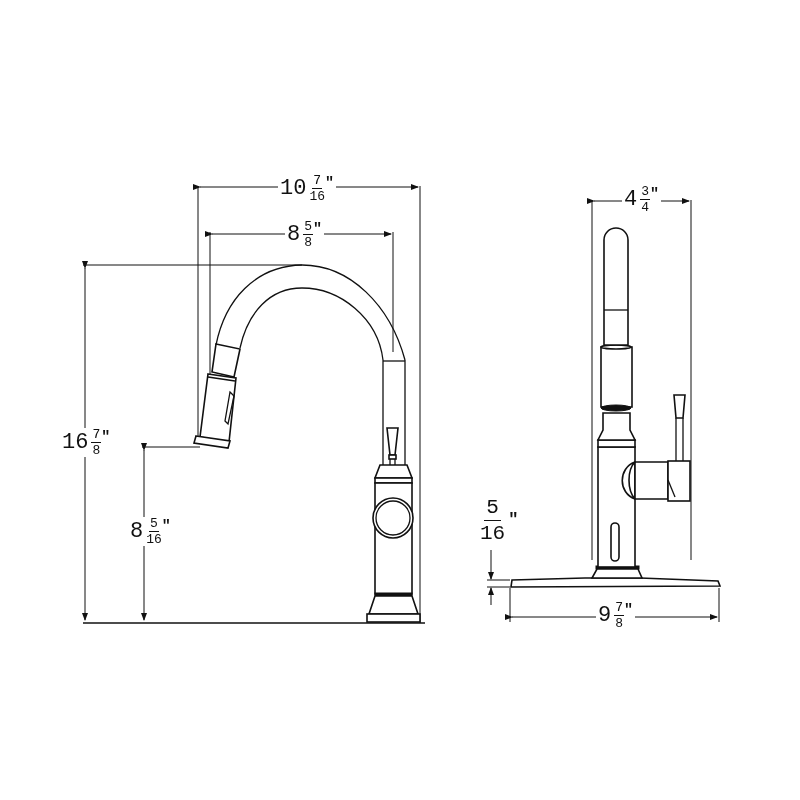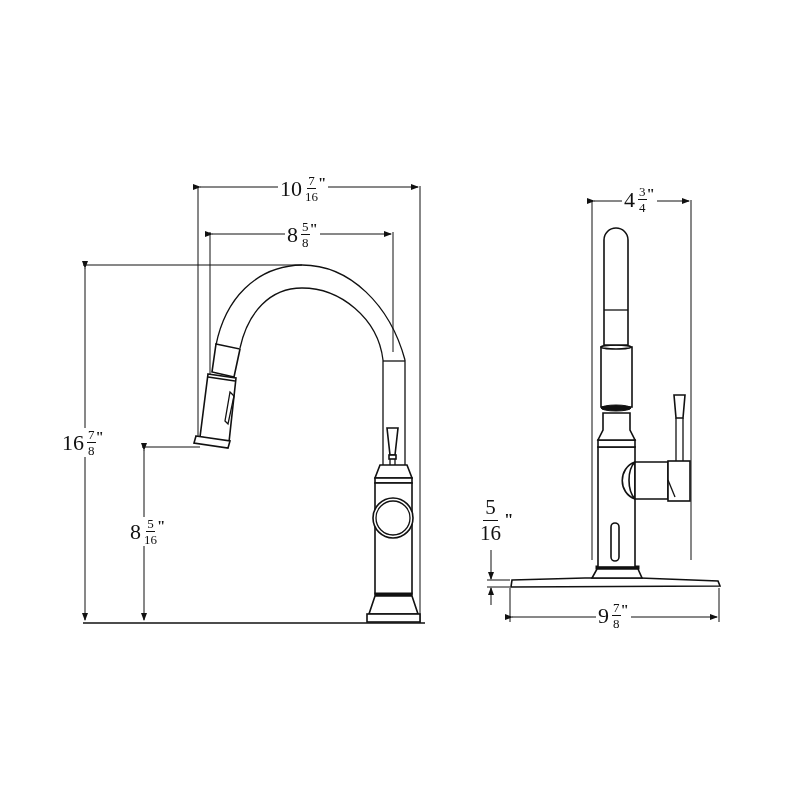--- a/index.html
+++ b/index.html
@@ -2,21 +2,21 @@
 <html><head>
   <meta charset="utf-8">
   <style>
     html, body { margin: 0; padding: 0; background: #ffffff; }
     body { width: 800px; height: 800px; position: relative; overflow: hidden; }
     svg { position: absolute; left: 0; top: 0; }
     .ln { stroke: #111; stroke-width: 1.3; fill: none; }
     .thin { stroke: #111; stroke-width: 1; fill: none; }
     .body { stroke: #111; stroke-width: 1.6; fill: #fff; }
     .dark { fill: #111; stroke: #111; }
-    .label { position: absolute; font-family: Liberation Serif, serif; color: #111; background: #fff; display: flex; align-items: center; line-height: 1; padding: 0 2px; }
+    .label { position: absolute; font-family: Liberation Mono, monospace; color: #111; background: #fff; display: flex; align-items: center; line-height: 1; padding: 0 2px; }
     .whole { font-size: 22px; }
     .frac { display: inline-flex; flex-direction: column; align-items: center; font-size: 13px; margin-left: 3px; }
     .frac .num { padding: 0 1px 1px; border-bottom: 1px solid #111; }
     .frac .den { padding-top: 1px; }
     .unit { font-size: 15px; font-weight: bold; align-self: flex-start; margin-top: 2px; }
   </style>
 </head>
 <body>
 
 <svg width="800" height="800" viewBox="0 0 800 800">

